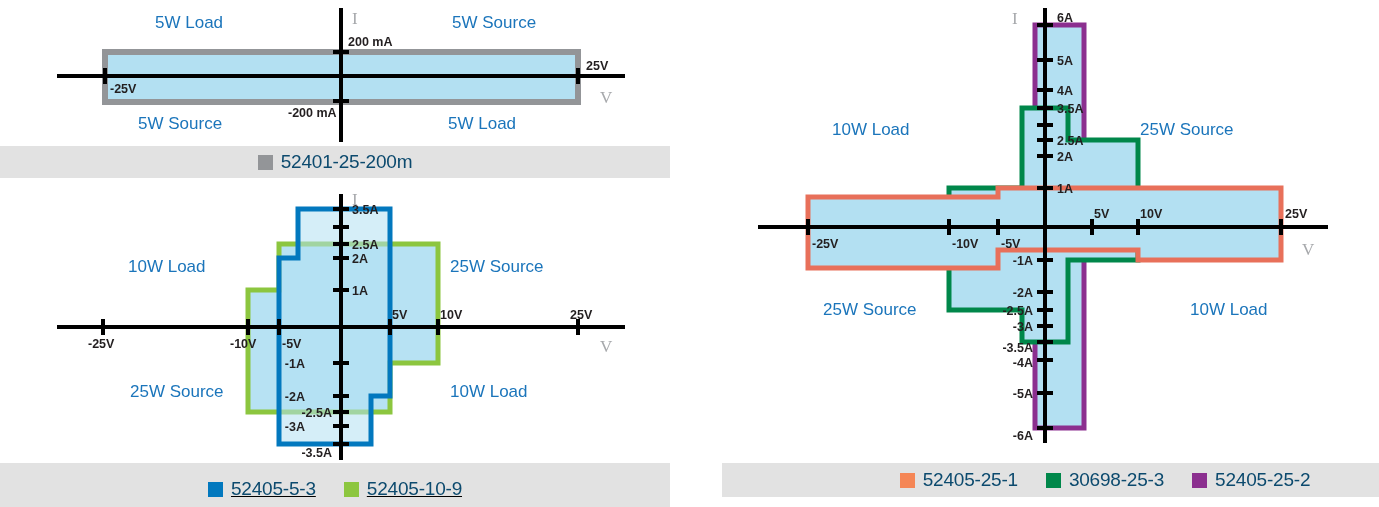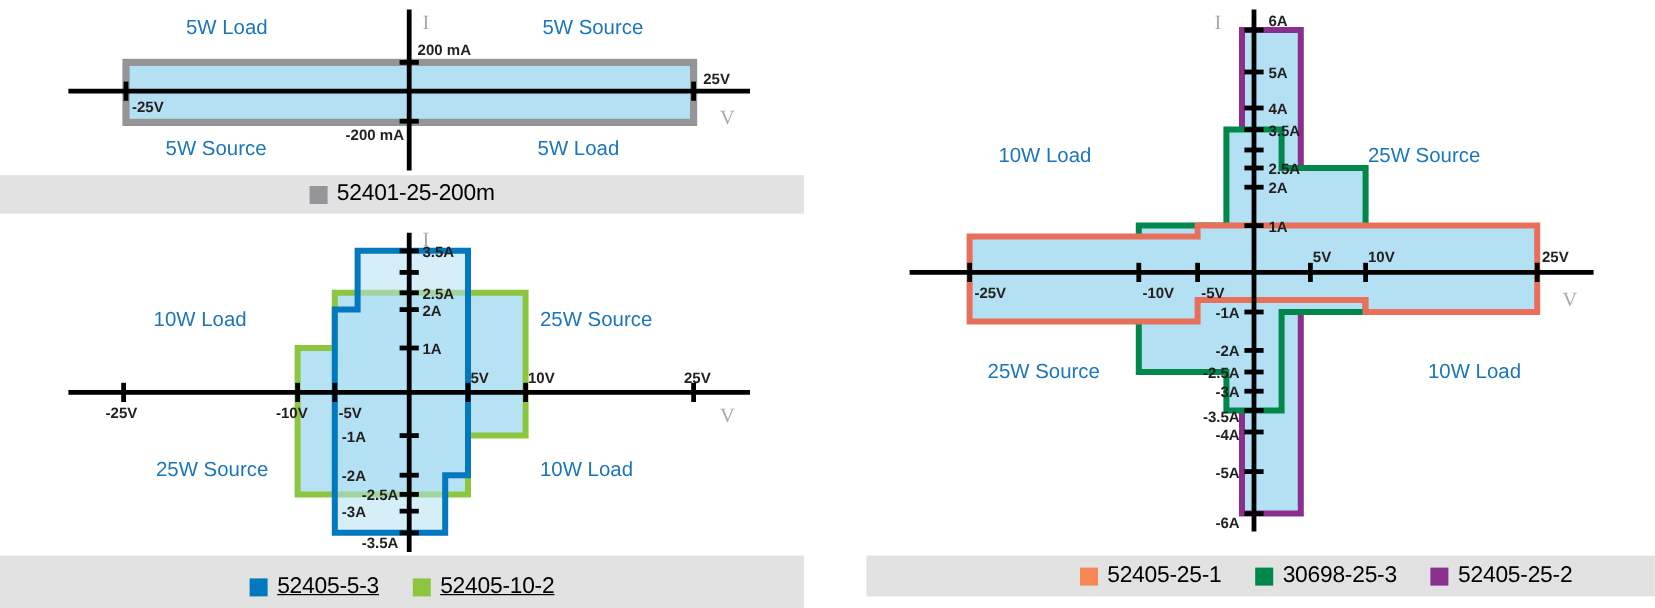--- a/index.html
+++ b/index.html
@@ -40,21 +40,21 @@
     margin: 0 14px;
   }
   .legend-swatch {
     width: 15px;
     height: 15px;
     margin-right: 8px;
     flex: 0 0 auto;
   }
   .legend-label {
     font-size: 19px;
-    color: #000000;
+    color: #0c4a6e;
     letter-spacing: -0.2px;
     white-space: nowrap;
   }
   .legend-1 { left: 0;   top: 146px; width: 670px; height: 32px; }
   .legend-2 { left: 0;   top: 463px; width: 670px; height: 52px; text-decoration: underline; }
   .legend-3 { left: 722px; top: 463px; width: 766px; height: 34px; }
 
   
   text {
     font-family: "Liberation Sans", sans-serif;
@@ -180,21 +180,21 @@
     </svg>
   </div>
 
   <div class="legend-bar legend-2">
     <div class="legend-entry">
       <span class="legend-swatch" style="background:#0278be"></span>
       <span class="legend-label">52405-5-3</span>
     </div>
     <div class="legend-entry">
       <span class="legend-swatch" style="background:#8cc63f"></span>
-      <span class="legend-label">52405-10-2</span>
+      <span class="legend-label">52405-10-9</span>
     </div>
   </div>
 
   <div class="panel panel-right">
     <svg width="679" height="507" viewBox="0 0 679 507">
 
       <polygon points="335,25 384,25 384,428 335,428" fill="#b3e0f2" stroke="#8b2f8f" stroke-width="5"></polygon>
 
       <polygon points="322,108 368,108 368,140 438,140 438,260 368,260 368,342 322,342 322,310 249,310 249,188 322,188" fill="#b3e0f2" stroke="#00874a" stroke-width="5"></polygon>
 

